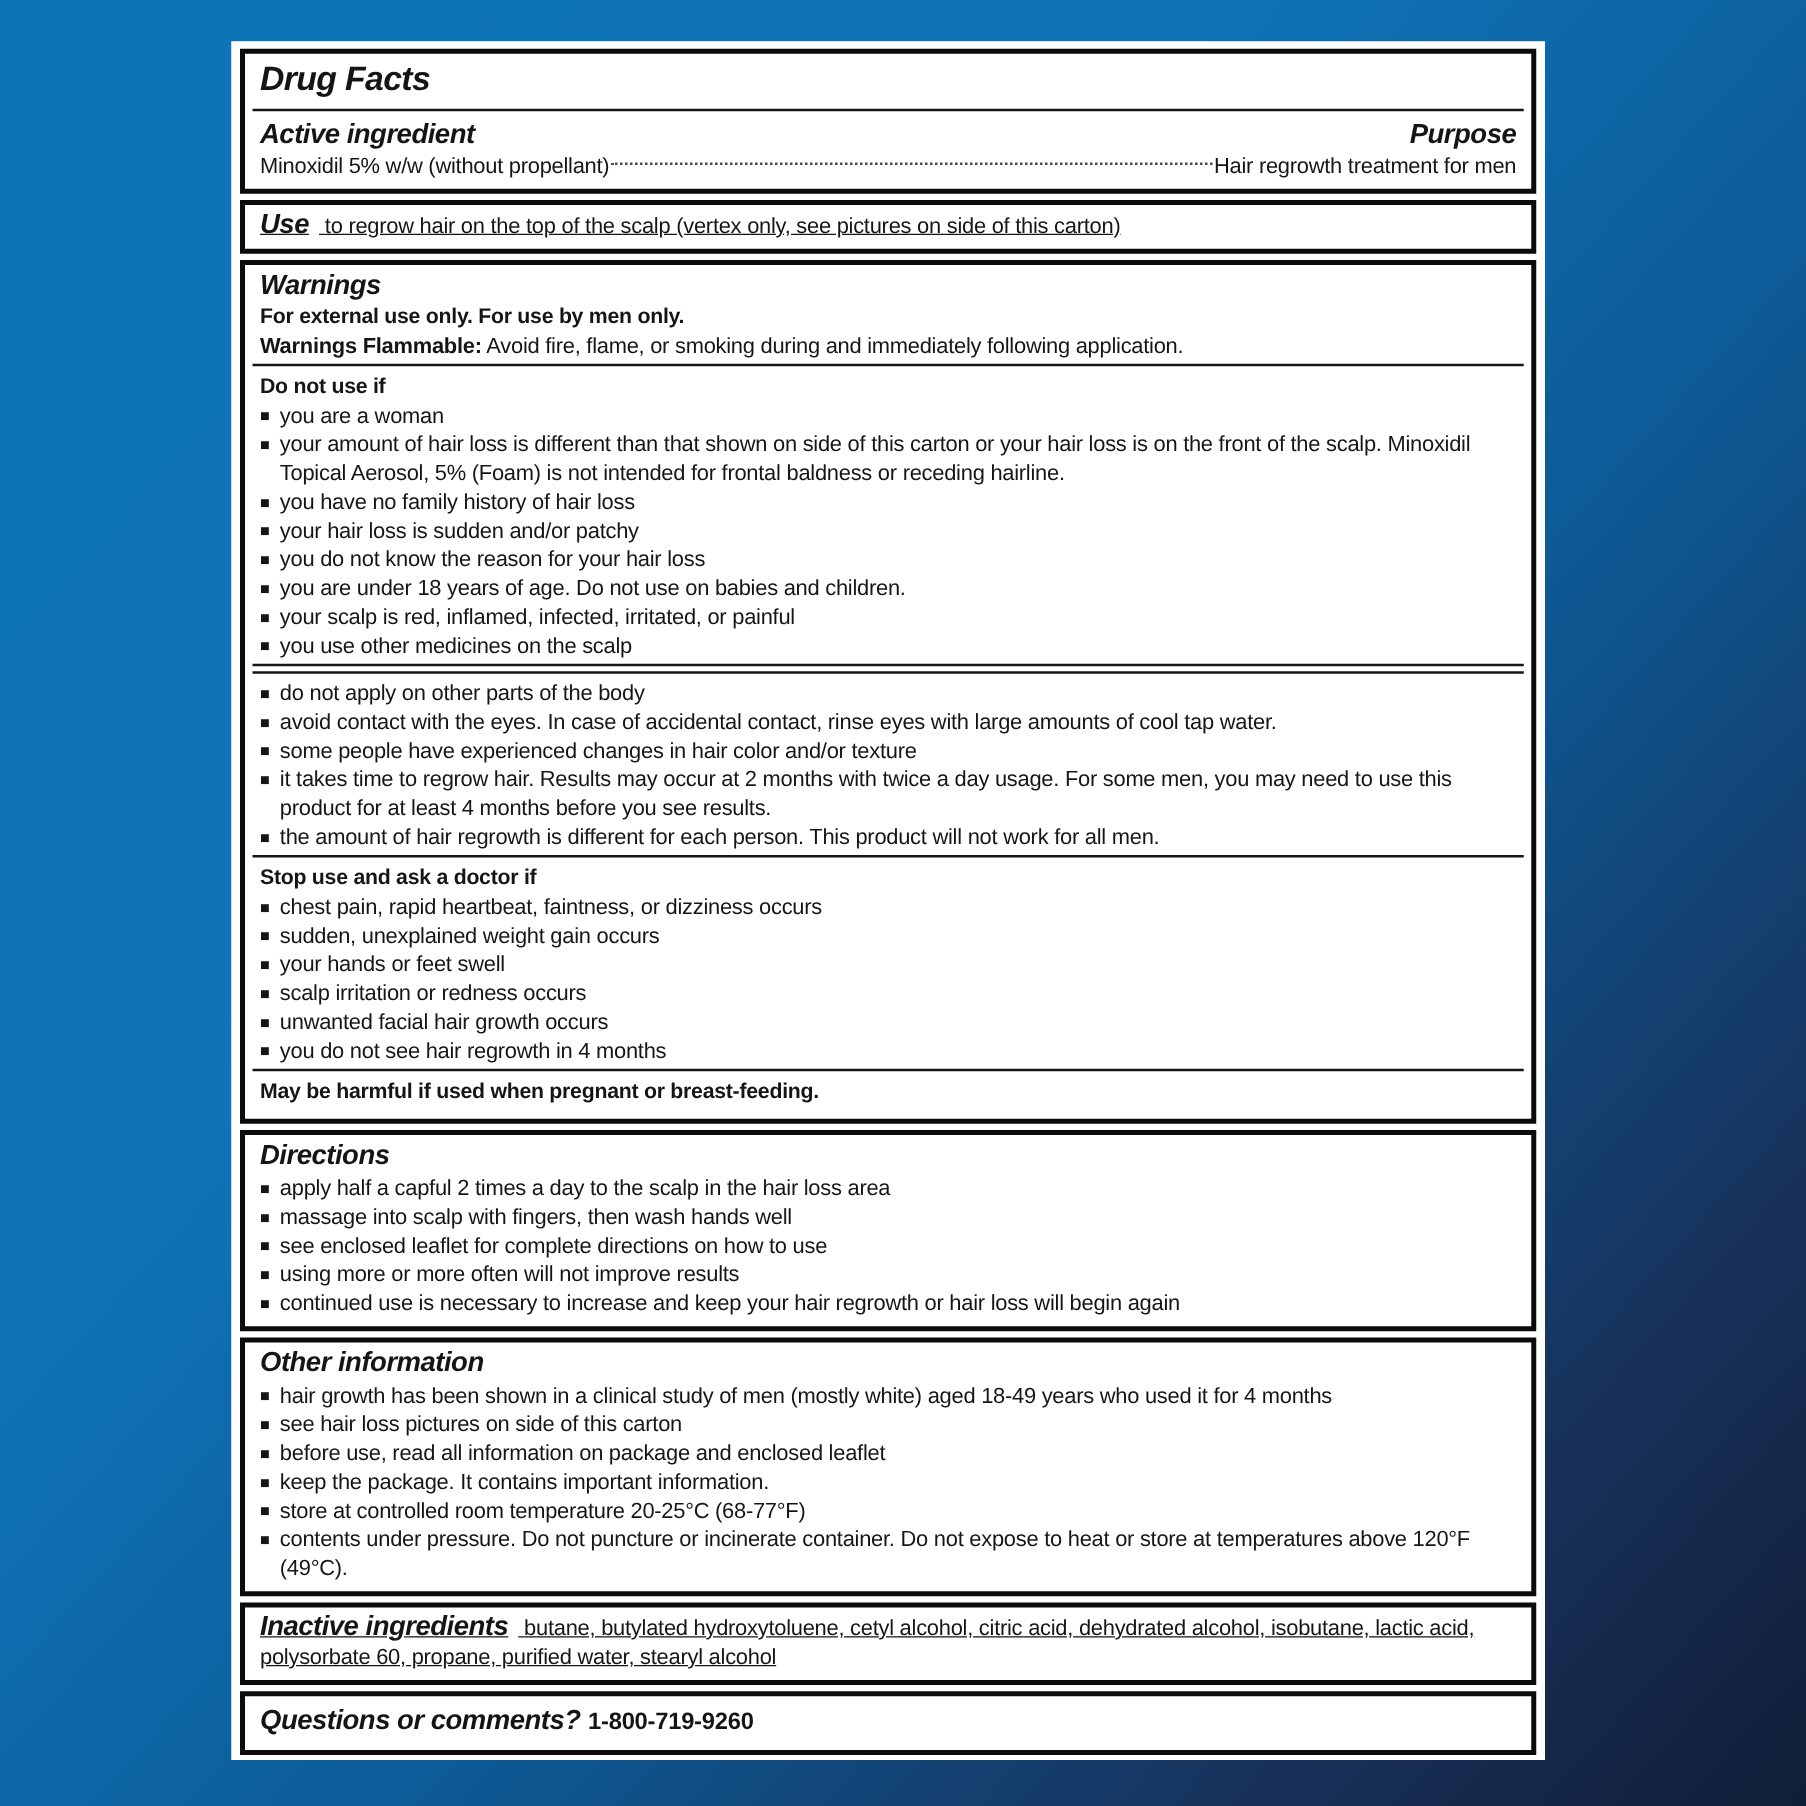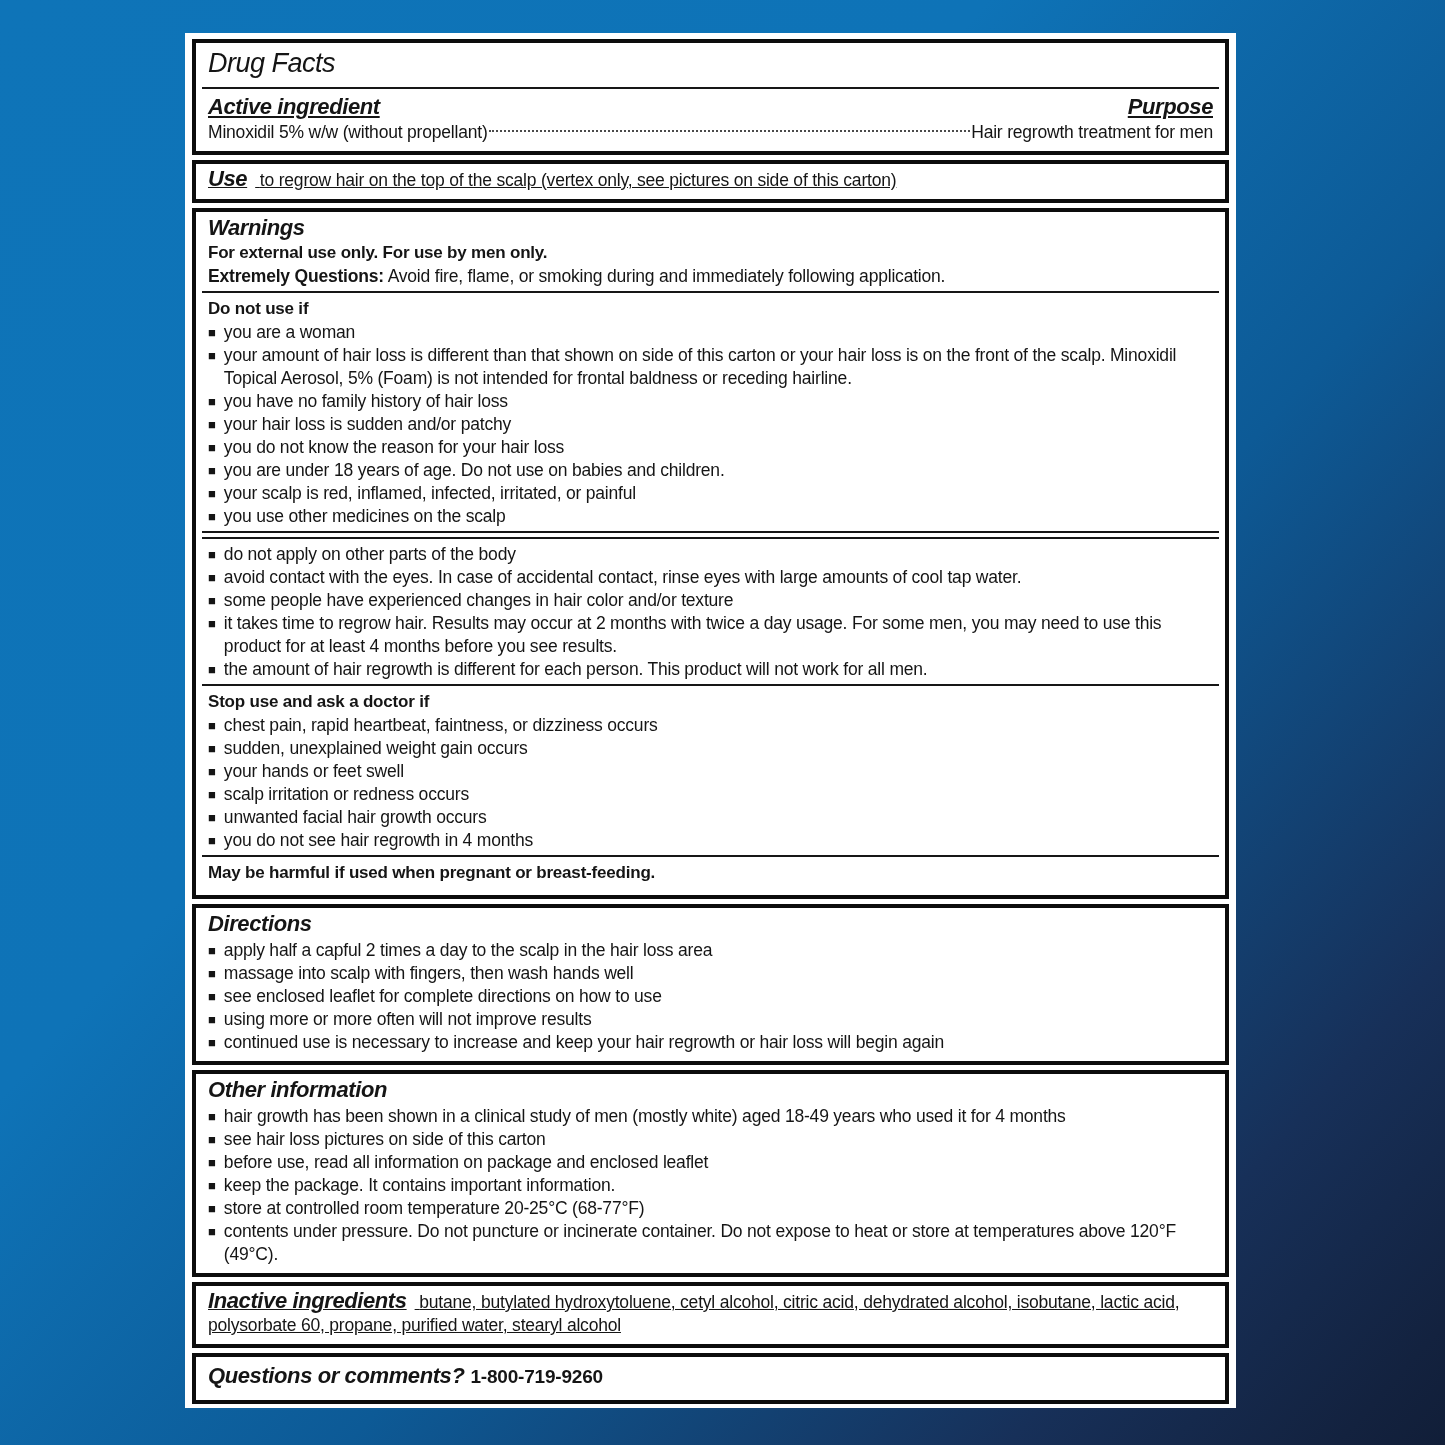--- a/index.html
+++ b/index.html
@@ -24,21 +24,21 @@
   }
   .box {
     border: 4px solid #0c0c0c;
     background: #fff;
     padding: 3px 12px 7px 12px;
     flex: 0 0 auto;
   }
   .grow { flex: 1 1 auto; }
   .h-title {
     font-size: 27px;
-    font-weight: normal;
+    font-weight: bold;
     font-style: italic;
     letter-spacing: -0.5px;
     padding: 2px 0 4px 0;
   }
   .h-sec {
     font-size: 22px;
     font-weight: bold;
     font-style: italic;
     letter-spacing: -0.4px;
   }
@@ -56,21 +56,20 @@
     font-size: 17.5px;
     line-height: 23px;
     letter-spacing: -0.2px;
   }
   .bold { font-weight: bold; }
   .cols {
     display: flex;
     justify-content: space-between;
     align-items: flex-start;
     margin-top: 2px;
-    text-decoration: underline;
   }
   .leader-row {
     display: flex;
     align-items: center;
     margin-top: 1px;
   }
   .leader-row .dots {
     flex: 1 1 auto;
     border-bottom: 2px dotted #4a4a4a;
     margin: 0 1px 4px 1px;
@@ -132,21 +131,21 @@
   <div class="box">
     <div class="inline-head">
       <span class="h-sec">Use</span>
       <span class="run">to regrow hair on the top of the scalp (vertex only, see pictures on side of this carton)</span>
     </div>
   </div>
 
   <div class="box grow">
     <div class="h-sec">Warnings</div>
     <div class="subhead">For external use only. For use by men only.</div>
-    <div class="body-t"><span class="bold">Extremely Questions:</span><span> Avoid fire, flame, or smoking during and immediately following application.</span></div>
+    <div class="body-t"><span class="bold">Warnings Flammable:</span><span> Avoid fire, flame, or smoking during and immediately following application.</span></div>
 
     <hr class="rule-thin">
     <div class="subhead">Do not use if</div>
     <ul>
       <li>
           <span class="sq">■</span>
           <span class="li-text">you are a woman</span>
         </li>
       <li>
           <span class="sq">■</span>

